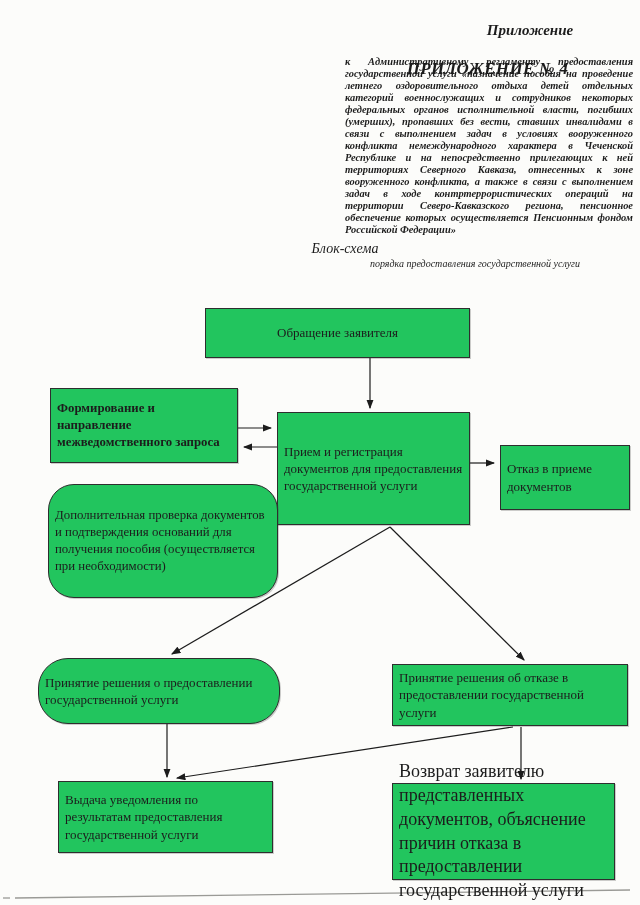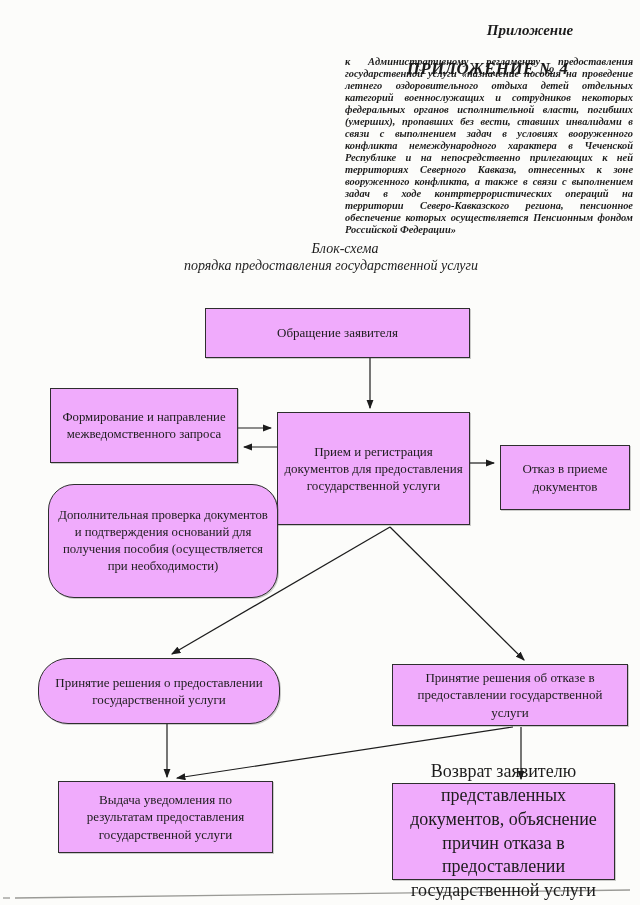--- a/index.html
+++ b/index.html
@@ -24,36 +24,35 @@
   .reg-paragraph{
     left:345px;top:56px;width:288px;
     font-size:10.4px;line-height:12px;font-weight:700;
     text-align:justify;
   }
   .doc-title{
     left:165px;top:241px;width:360px;
     font-size:14px;text-align:center;
   }
   .doc-subtitle{
-    left:96px;top:258px;width:470px;
-    font-size:14px;text-align:center;
+    left:110px;top:258px;width:470px;
+    font-size:10px;text-align:right;
   }
   .node{
     position:absolute;
     border:1.4px solid #2e2e2e;
-    background:#f0abfc;
+    background:#22c55e;
     display:flex;align-items:center;justify-content:center;
-    text-align:center;
     font-size:13px;line-height:1.32;
     padding:2px 6px;box-sizing:border-box;
     box-shadow:1px 1px 0 rgba(60,60,60,.25);
     z-index:2;
   }
   #appeal          {left:205px;top:308px;width:265px;height:50px;}
-  #interagency     {left:50px; top:388px;width:188px;height:75px;font-size:12.8px;}
+  #interagency     {left:50px; top:388px;width:188px;height:75px;font-size:12.8px;font-weight:bold;}
   #reception       {left:277px;top:412px;width:193px;height:113px;}
   #refusal-reception{left:500px;top:445px;width:130px;height:65px;}
   #additional-check{left:48px; top:484px;width:230px;height:114px;font-size:12.8px;border-radius:26px;}
   #decision-grant  {left:38px; top:658px;width:242px;height:66px;border-radius:30px;}
   #decision-refuse {left:392px;top:664px;width:236px;height:62px;}
   #notification    {left:58px; top:781px;width:215px;height:72px;}
   #return-docs     {left:392px;top:783px;width:223px;height:97px;font-size:18px;}
   svg.arrows{position:absolute;left:0;top:0;z-index:1;}
 </style>
 </head>

